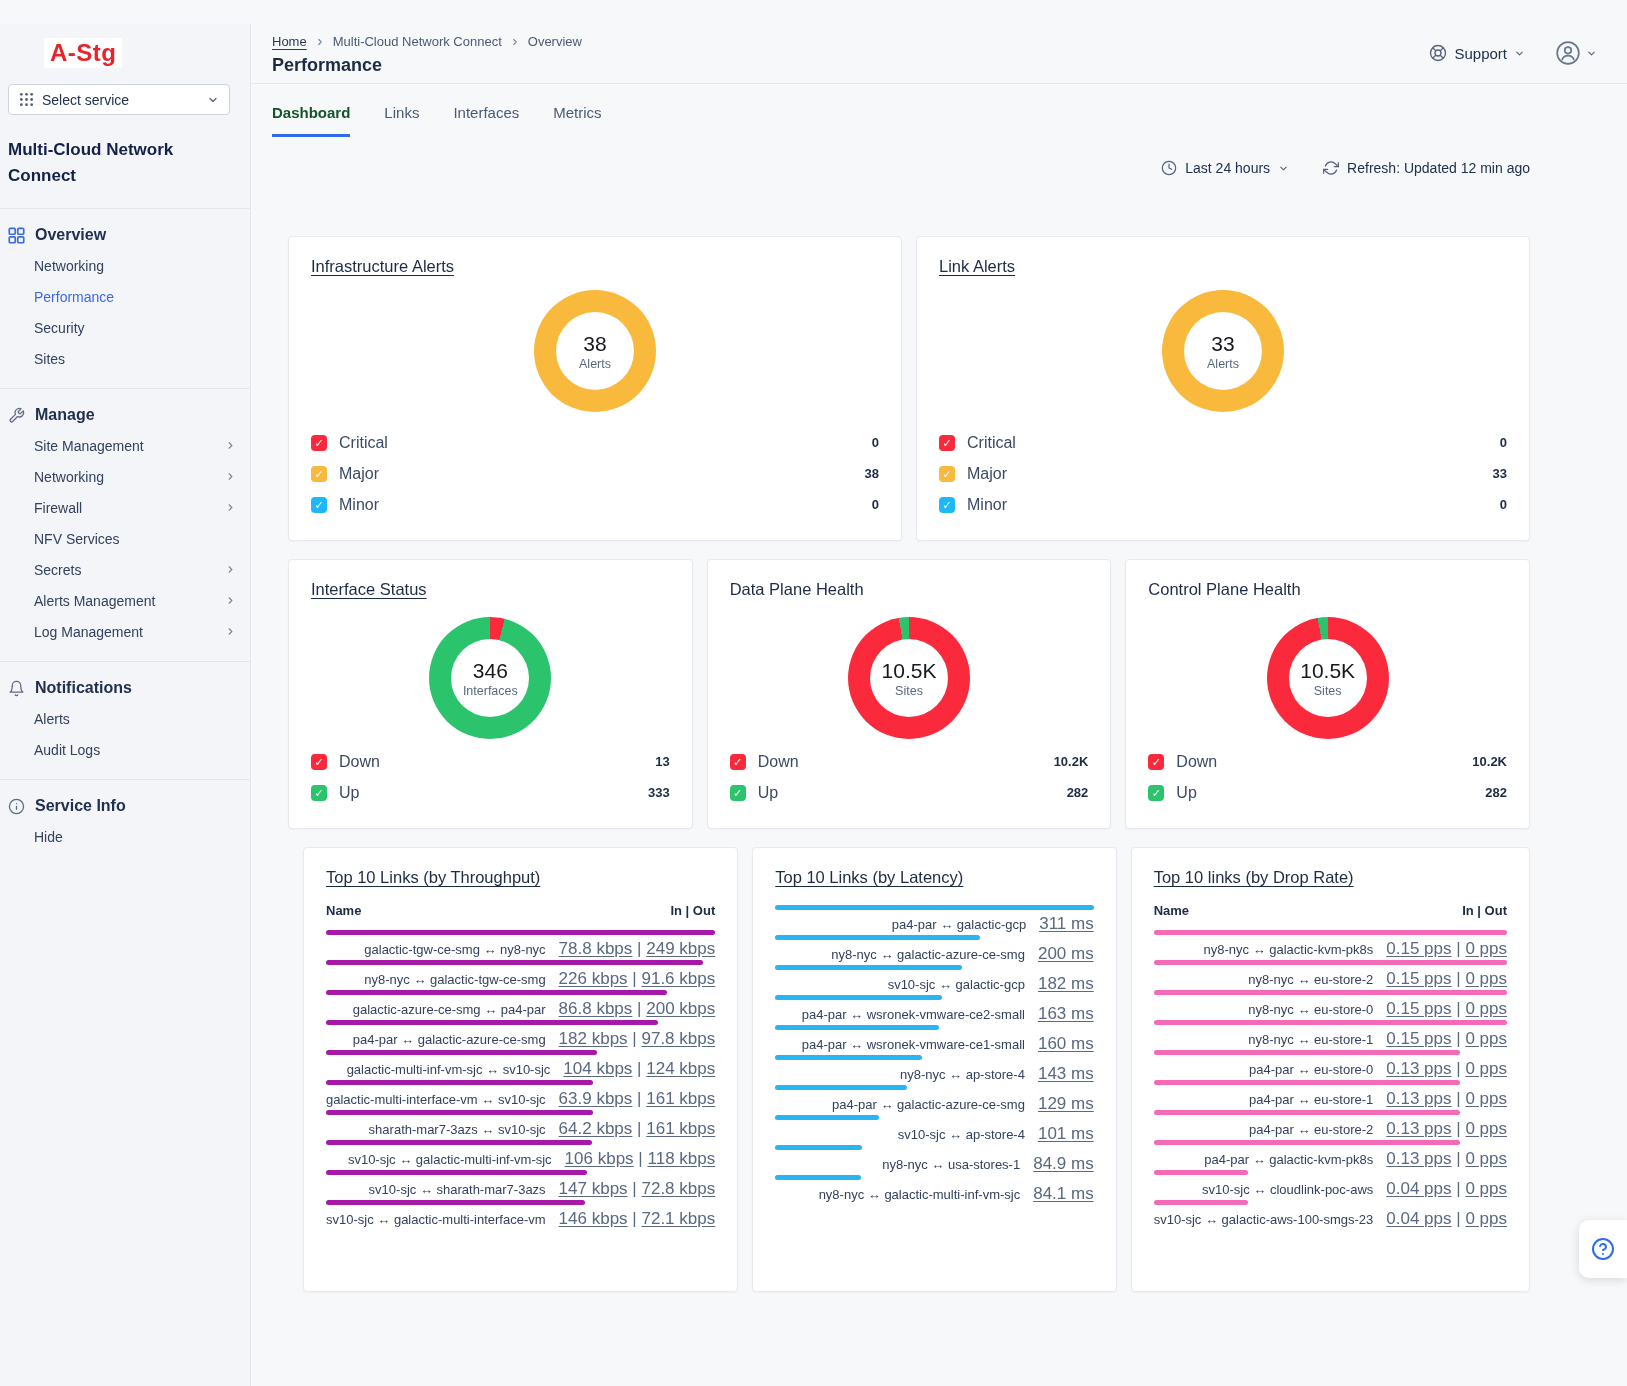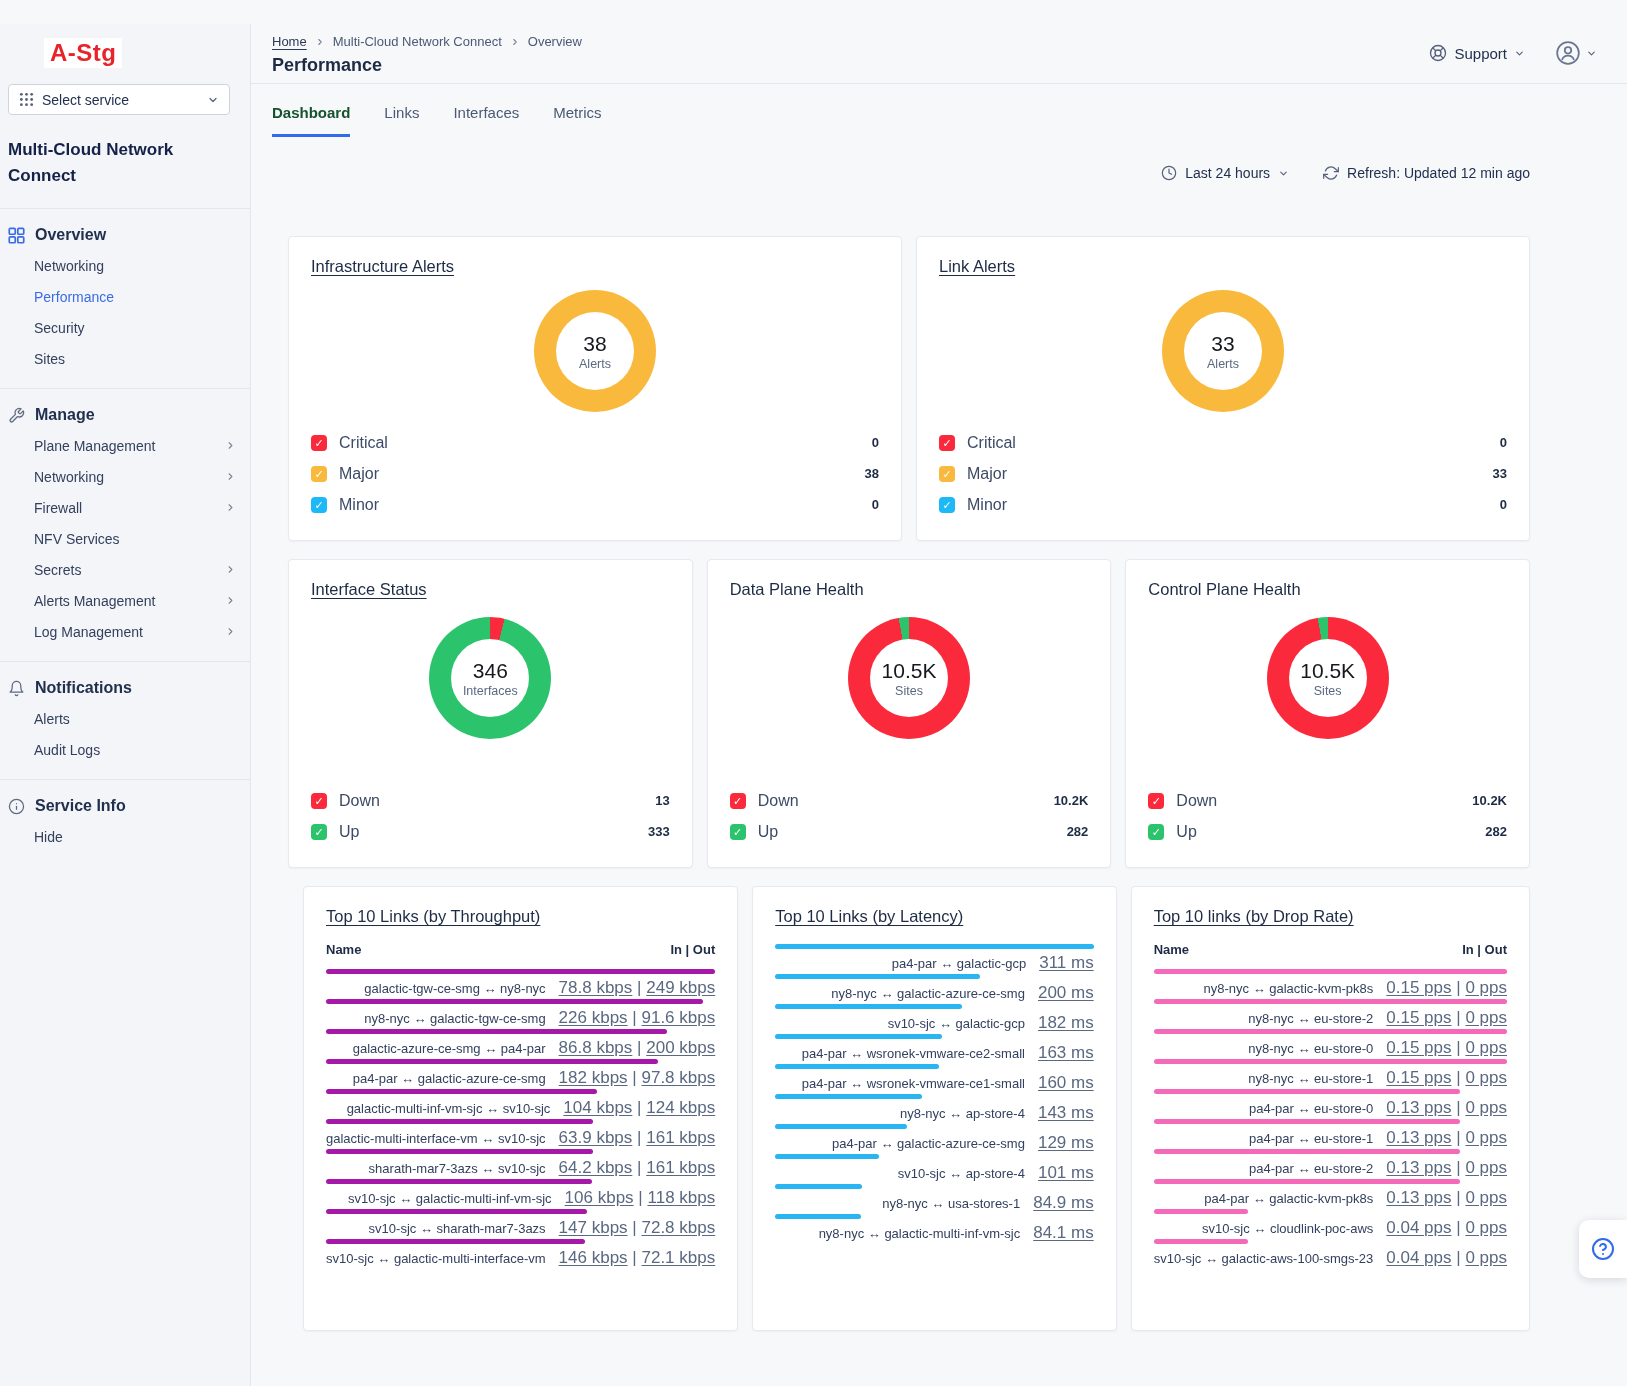--- a/index.html
+++ b/index.html
@@ -31,30 +31,30 @@
   .page-title { margin-top:6px; font-size:18px; font-weight:600; color:#1e2b45; }
   .header-right { position:absolute; right:30px; top:16px; display:flex; align-items:center; gap:30px; }
   .support { display:flex; align-items:center; gap:7px; font-size:15px; color:#22304f; cursor:pointer; }
   .avatar-wrap { display:flex; align-items:center; gap:5px; cursor:pointer; }
 
   .tabs { display:flex; gap:34px; padding:20px 0 0 21px; }
   .tab { font-size:15px; color:#4a5a75; padding-bottom:13px; cursor:pointer; }
   .tab.active { color:#14532d; font-weight:700; border-bottom:3px solid #2f6beb; }
 
   .content { padding:0 97px 0 37px; }
-  .controls { margin-top:23px; height:26px; display:flex; justify-content:flex-end; align-items:center; gap:34px; font-size:14px; color:#22304f; }
+  .controls { margin-top:23px; height:26px; display:flex; justify-content:flex-end; align-items:flex-start; gap:34px; font-size:14px; color:#22304f; }
   .ctrl { display:flex; align-items:center; gap:8px; cursor:pointer; }
 
   .row { display:flex; gap:14px; }
   .row1 { margin-top:50px; }
   .row2 { margin-top:18px; }
   .row3 { margin-top:18px;padding-left:15px; }
   .card { background:#fff; border:1px solid #e7e9ef; border-radius:4px; box-shadow:0 1px 2px rgba(16,24,40,.04); flex:1; padding:20px 22px; display:flex; flex-direction:column; }
   .row1 .card { height:305px; }
-  .row2 .card { height:309px; }
+  .row2 .card { height:270px; }
   .row3 .card { height:445px; }
   .card-title { font-size:16.5px; font-weight:500; color:#1e2b45; }
   .card-title.link { text-decoration:underline; text-underline-offset:3px; cursor:pointer; }
 
   .donut-wrap { display:flex; justify-content:center; margin-top:14px; }
   .donut { position:relative; width:122px; height:122px; border-radius:50%; }
   .donut-hole { position:absolute; left:22px; top:22px; width:78px; height:78px; border-radius:50%; background:#fff; display:flex; flex-direction:column; align-items:center; justify-content:center; }
   .donut-num { font-size:21px; color:#16181d; }
   .donut-cap { font-size:12.5px; color:#5a6880; margin-top:1px; }
 
@@ -139,21 +139,21 @@
 
     <div class="nav-section">
       <span class="icn">
         <svg width="17" height="17" viewBox="0 0 24 24" fill="none" stroke="#5f6b83" stroke-width="1.8" stroke-linecap="round" stroke-linejoin="round">
             <path d="M14.7 6.3a1 1 0 0 0 0 1.4l1.6 1.6a1 1 0 0 0 1.4 0l3.77-3.77a6 6 0 0 1-7.94 7.94l-6.91 6.91a2.12 2.12 0 0 1-3-3l6.91-6.91a6 6 0 0 1 7.94-7.94l-3.76 3.76z"></path>
           </svg>
       </span>
       <span>Manage</span>
     </div>
     <div class="nav-sub">
-        <span>Plane Management</span>
+        <span>Site Management</span>
         <span class="sp"></span>
         <span class="icn">
           <svg width="11" height="11" viewBox="0 0 24 24" fill="none" stroke="#7a859c" stroke-width="2.4" stroke-linecap="round" stroke-linejoin="round">
             <polyline points="9 6 15 12 9 18"></polyline>
           </svg>
         </span>
       </div>
     <div class="nav-sub">
         <span>Networking</span>
         <span class="sp"></span>

